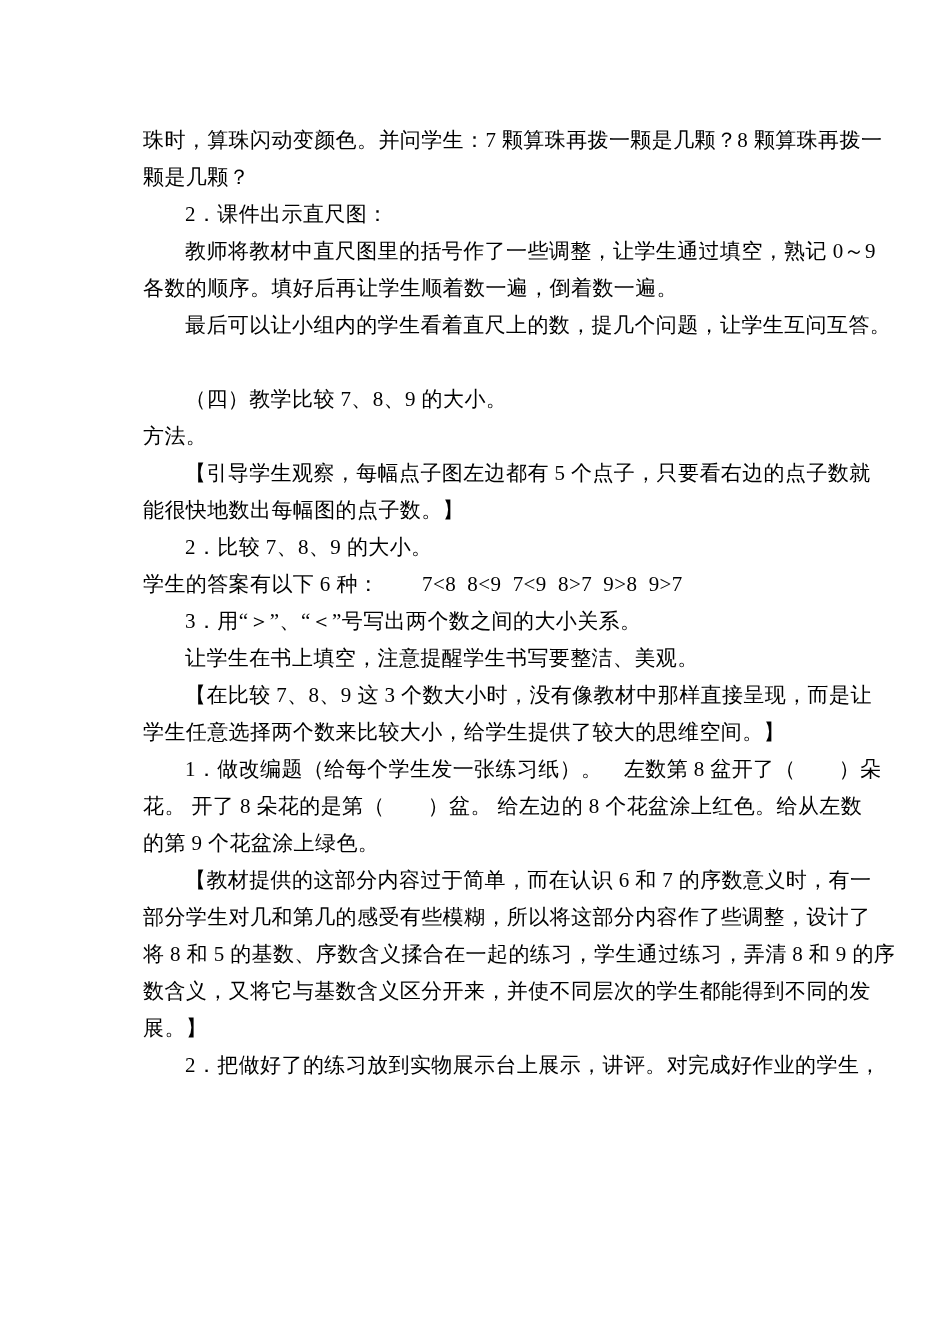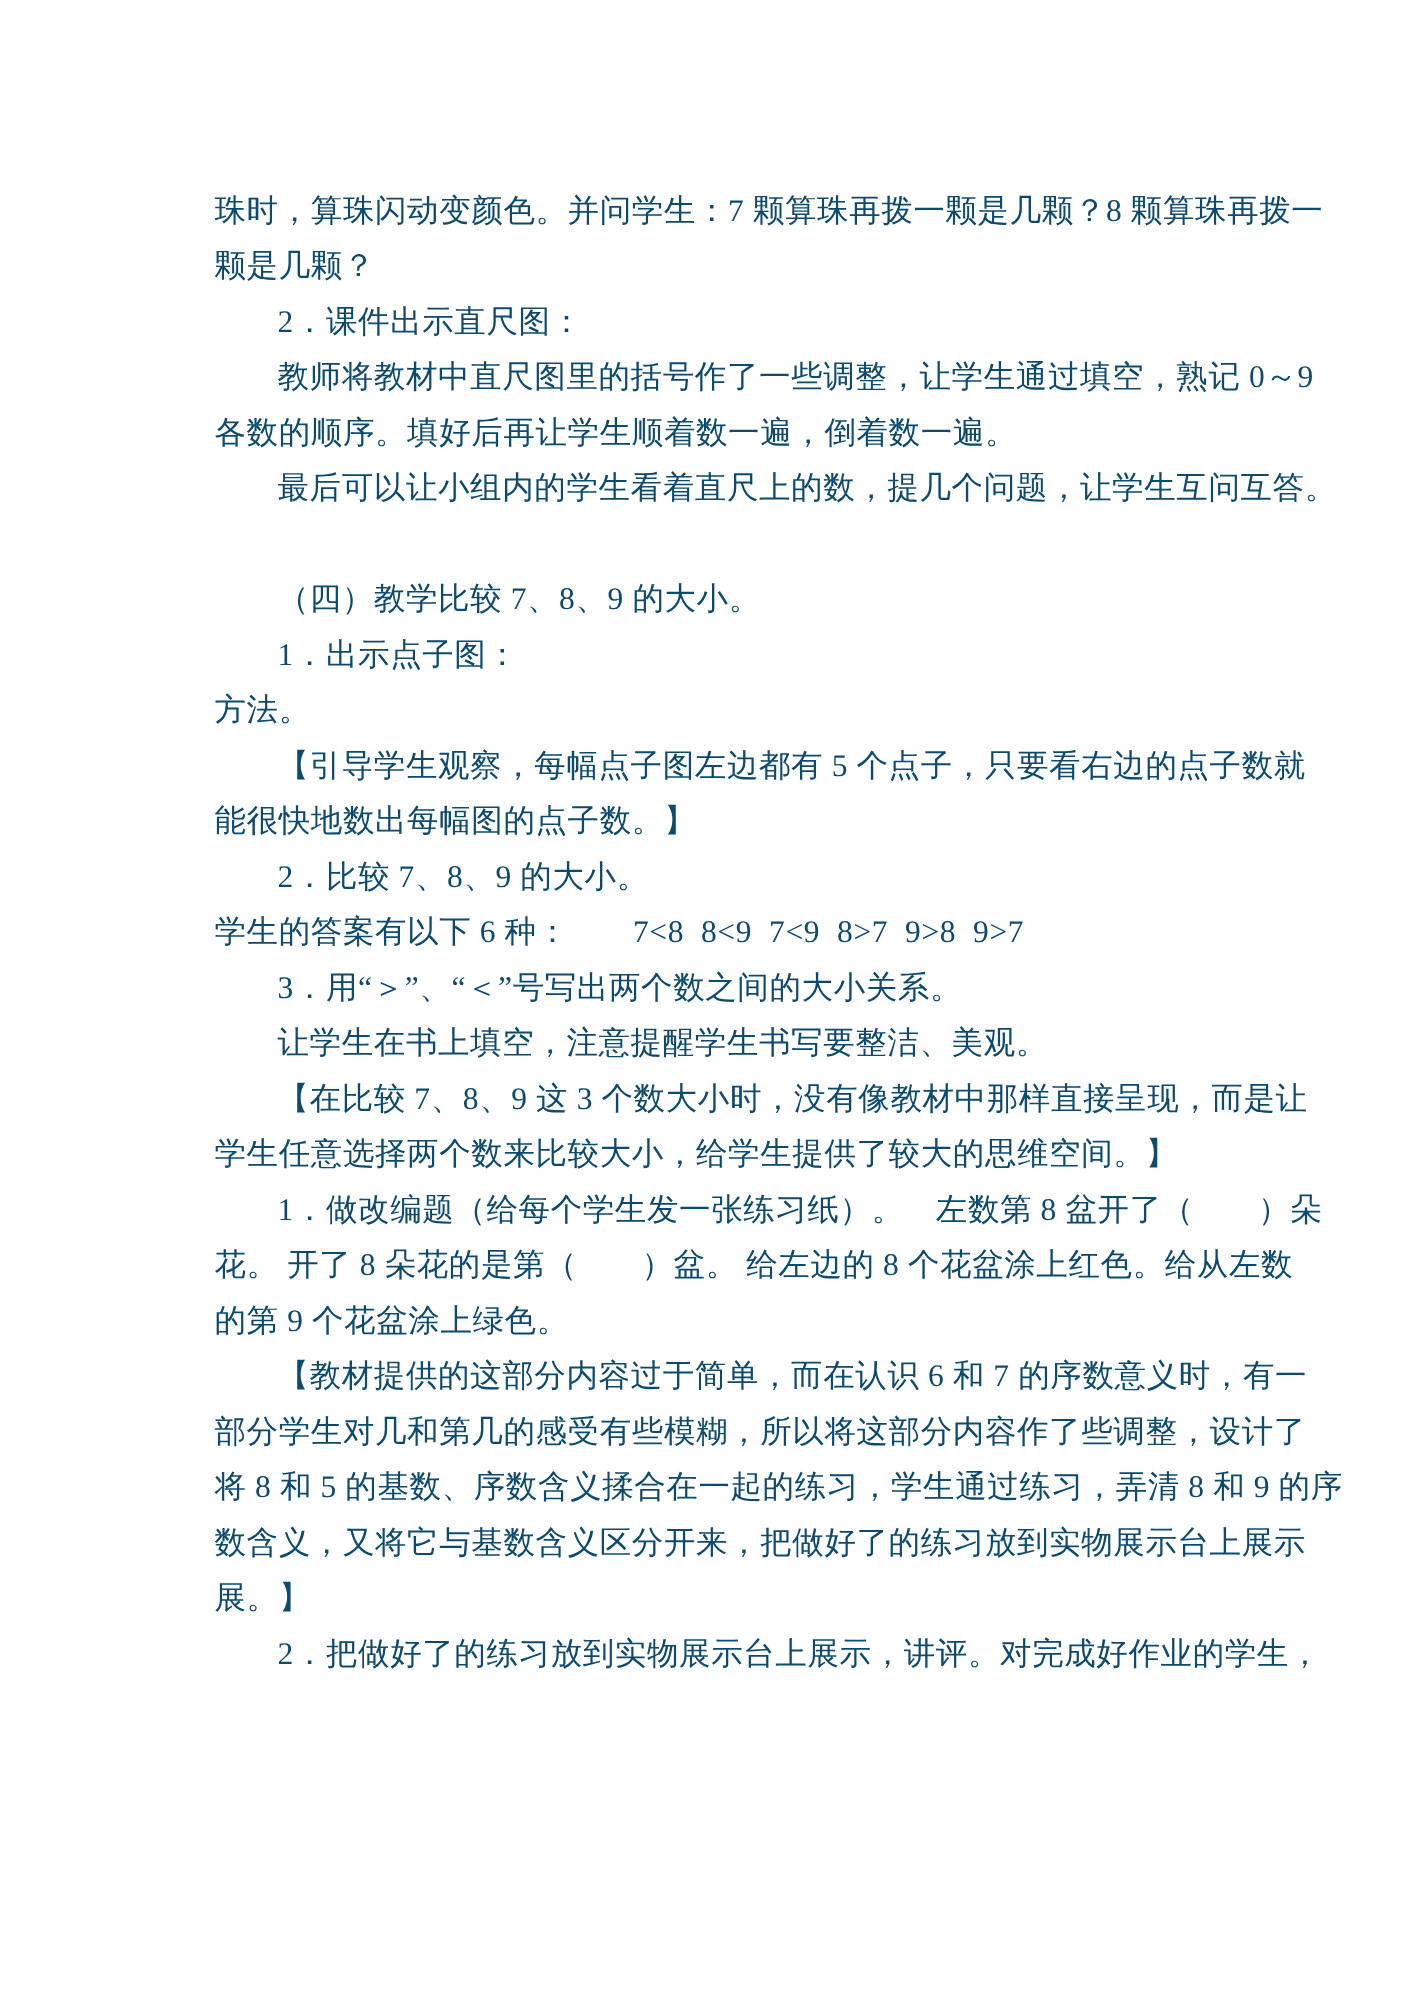--- a/index.html
+++ b/index.html
@@ -33,42 +33,41 @@
     padding-left: 42px;
   }
   .line.blank {
     height: 37px;
   }
 </style>
 </head>
 <body>
 
 <div class="page">
-  <div class="doc-content" style="color: #0c4a6e;">
+  <div class="doc-content" style="color: #000000;">
       <div class="line">珠时，算珠闪动变颜色。并问学生：7 颗算珠再拨一颗是几颗？8 颗算珠再拨一</div>
       <div class="line">颗是几颗？</div>
       <div class="line indent">2．课件出示直尺图：</div>
       <div class="line indent">教师将教材中直尺图里的括号作了一些调整，让学生通过填空，熟记 0～9</div>
       <div class="line">各数的顺序。填好后再让学生顺着数一遍，倒着数一遍。</div>
       <div class="line indent">最后可以让小组内的学生看着直尺上的数，提几个问题，让学生互问互答。</div>
       <div class="line blank"></div>
       <div class="line indent">（四）教学比较 7、8、9 的大小。</div>
-      <div class="line indent">1．出示点子图：</div>
       <div class="line">方法。</div>
       <div class="line indent">【引导学生观察，每幅点子图左边都有 5 个点子，只要看右边的点子数就</div>
       <div class="line">能很快地数出每幅图的点子数。】</div>
       <div class="line indent">2．比较 7、8、9 的大小。</div>
       <div class="line">学生的答案有以下 6 种：　　7&lt;8  8&lt;9  7&lt;9  8&gt;7  9&gt;8  9&gt;7</div>
       <div class="line indent">3．用“＞”、“＜”号写出两个数之间的大小关系。</div>
       <div class="line indent">让学生在书上填空，注意提醒学生书写要整洁、美观。</div>
       <div class="line indent">【在比较 7、8、9 这 3 个数大小时，没有像教材中那样直接呈现，而是让</div>
       <div class="line">学生任意选择两个数来比较大小，给学生提供了较大的思维空间。】</div>
       <div class="line indent">1．做改编题（给每个学生发一张练习纸）。　左数第 8 盆开了（　　）朵</div>
       <div class="line">花。 开了 8 朵花的是第（　　）盆。 给左边的 8 个花盆涂上红色。给从左数</div>
       <div class="line">的第 9 个花盆涂上绿色。</div>
       <div class="line indent">【教材提供的这部分内容过于简单，而在认识 6 和 7 的序数意义时，有一</div>
       <div class="line">部分学生对几和第几的感受有些模糊，所以将这部分内容作了些调整，设计了</div>
       <div class="line">将 8 和 5 的基数、序数含义揉合在一起的练习，学生通过练习，弄清 8 和 9 的序</div>
-      <div class="line">数含义，又将它与基数含义区分开来，把做好了的练习放到实物展示台上展示</div>
+      <div class="line">数含义，又将它与基数含义区分开来，并使不同层次的学生都能得到不同的发</div>
       <div class="line">展。】</div>
       <div class="line indent">2．把做好了的练习放到实物展示台上展示，讲评。对完成好作业的学生，</div>
     </div>
 </div>
 
 </body></html>

